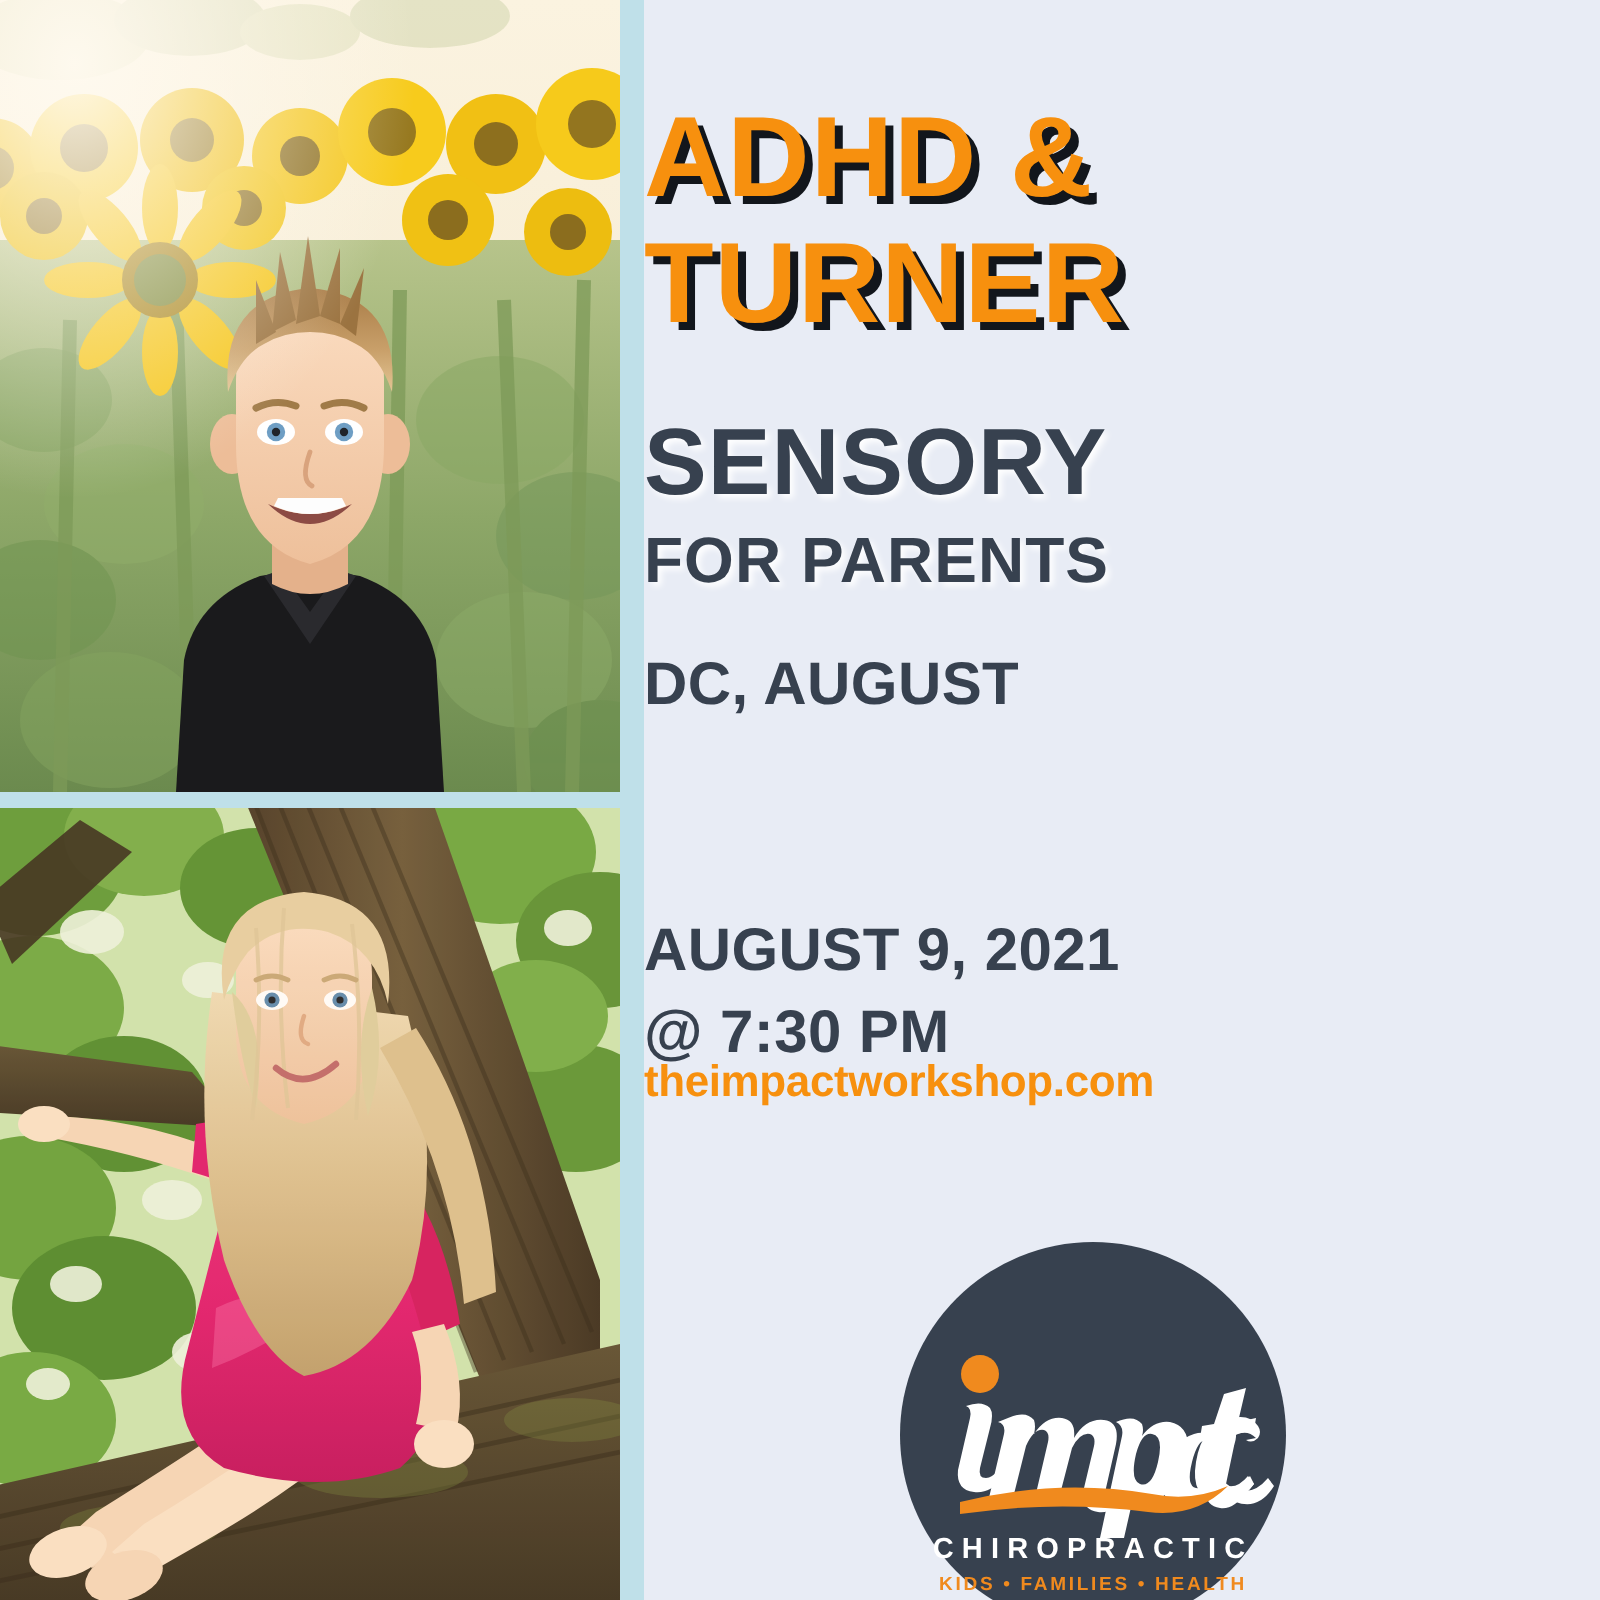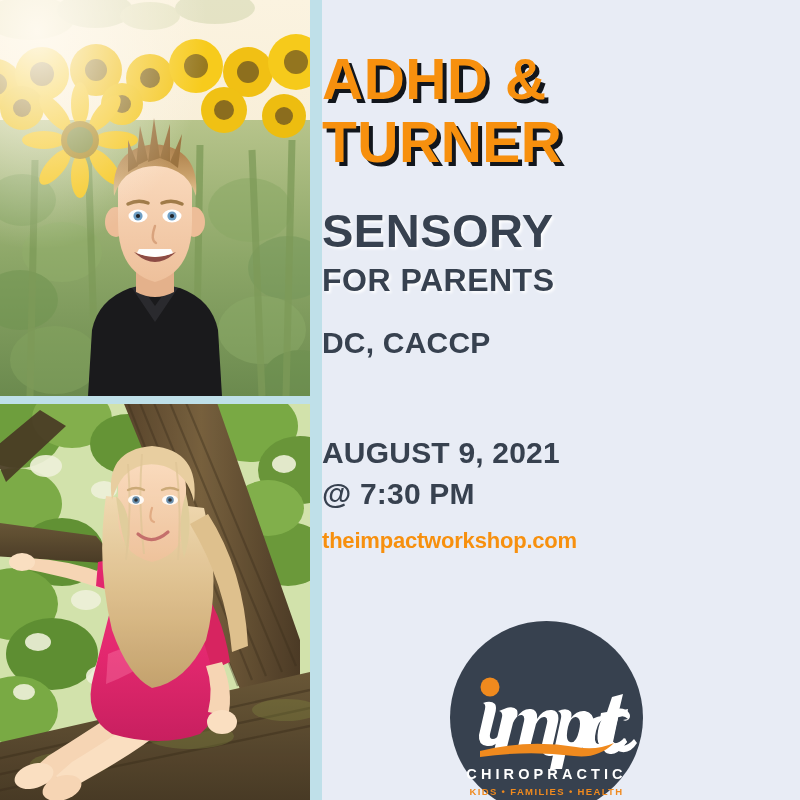--- a/index.html
+++ b/index.html
@@ -101,21 +101,21 @@
     font-weight: bold;
     font-size: 30px;
     line-height: 1.25;
     letter-spacing: 0.2px;
   }
   .presenter .pr-line { display: block; }
 
   .datetime {
     position: absolute;
     left: 0;
-    top: 433px;
+    top: 456px;
     width: 100%;
     color: #37414f;
     font-weight: bold;
     font-size: 30px;
     line-height: 1.35;
     letter-spacing: 0.2px;
   }
   .datetime .dt-line { display: block; }
 
   .website {
@@ -462,21 +462,21 @@
     <div class="headline">
       <span class="hl-line">ADHD &amp;</span>
       <span class="hl-line">TURNER</span>
     </div>
 
     <div class="workshop">SENSORY</div>
 
     <div class="for-parents">FOR PARENTS</div>
 
     <div class="presenter">
-      <span class="pr-line">DC, CACCP</span>
+      <span class="pr-line">DC, AUGUST</span>
     </div>
 
     <div class="datetime">
       <span class="dt-line">AUGUST 9, 2021</span>
       <span class="dt-line">@ 7:30 PM</span>
     </div>
 
     <div class="website">theimpactworkshop.com</div>
   </div>
 

